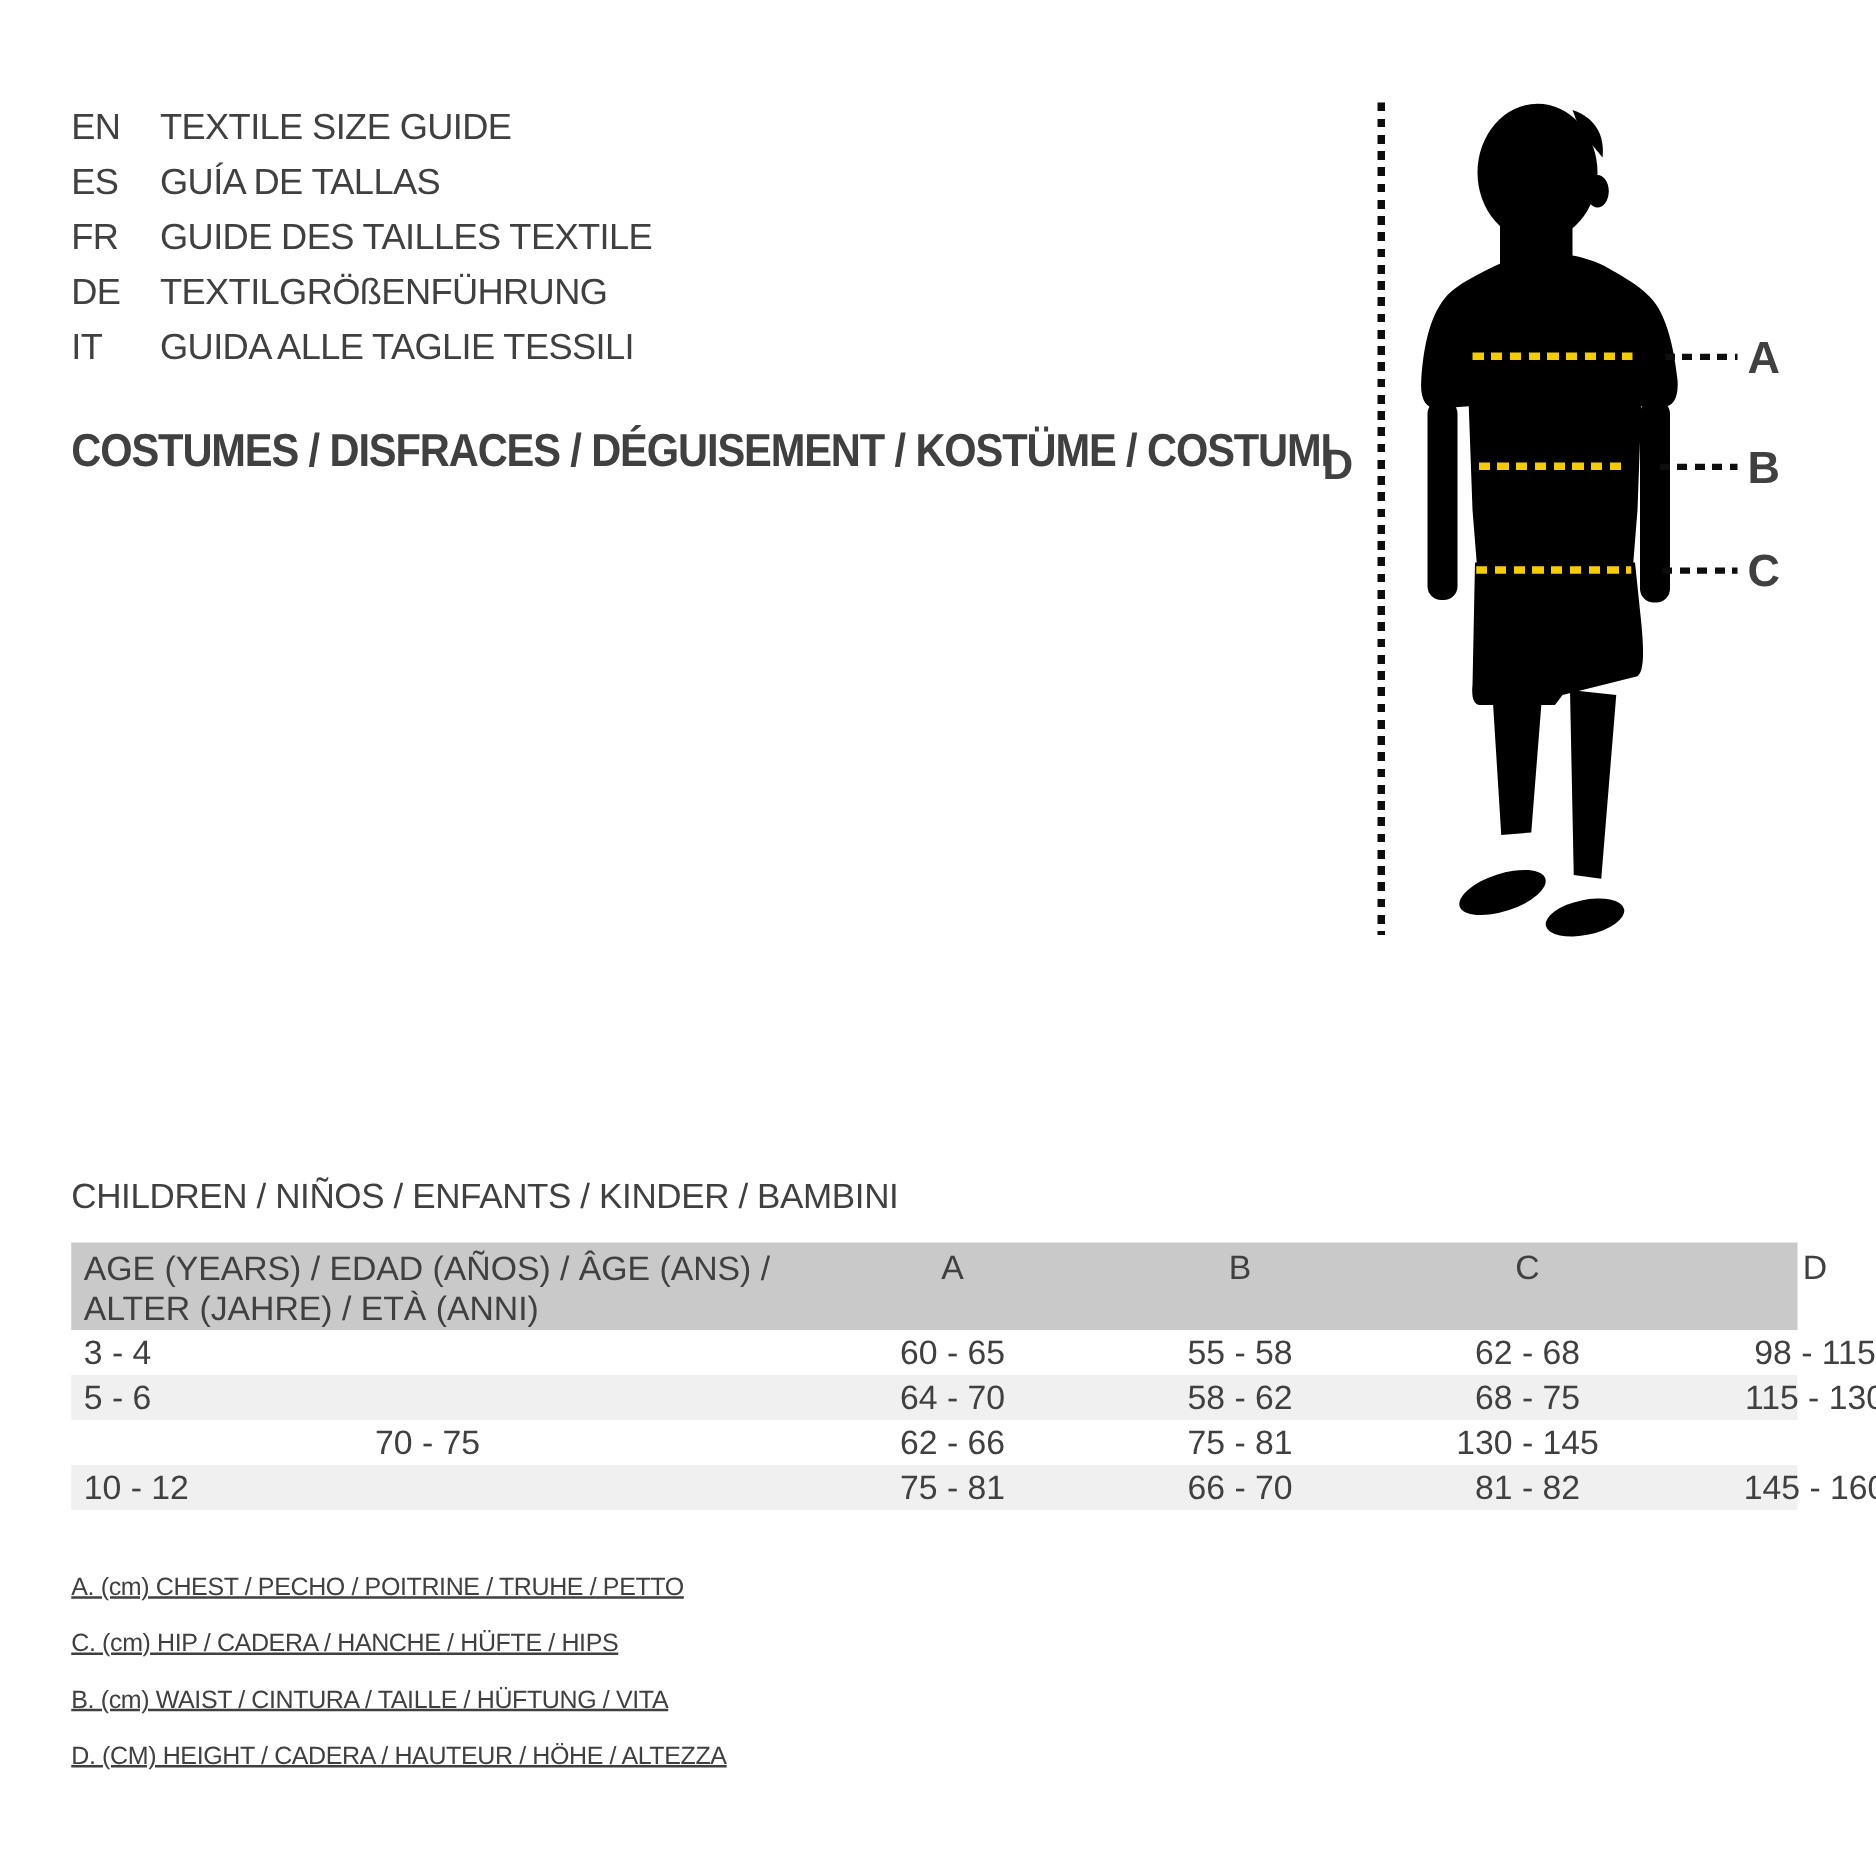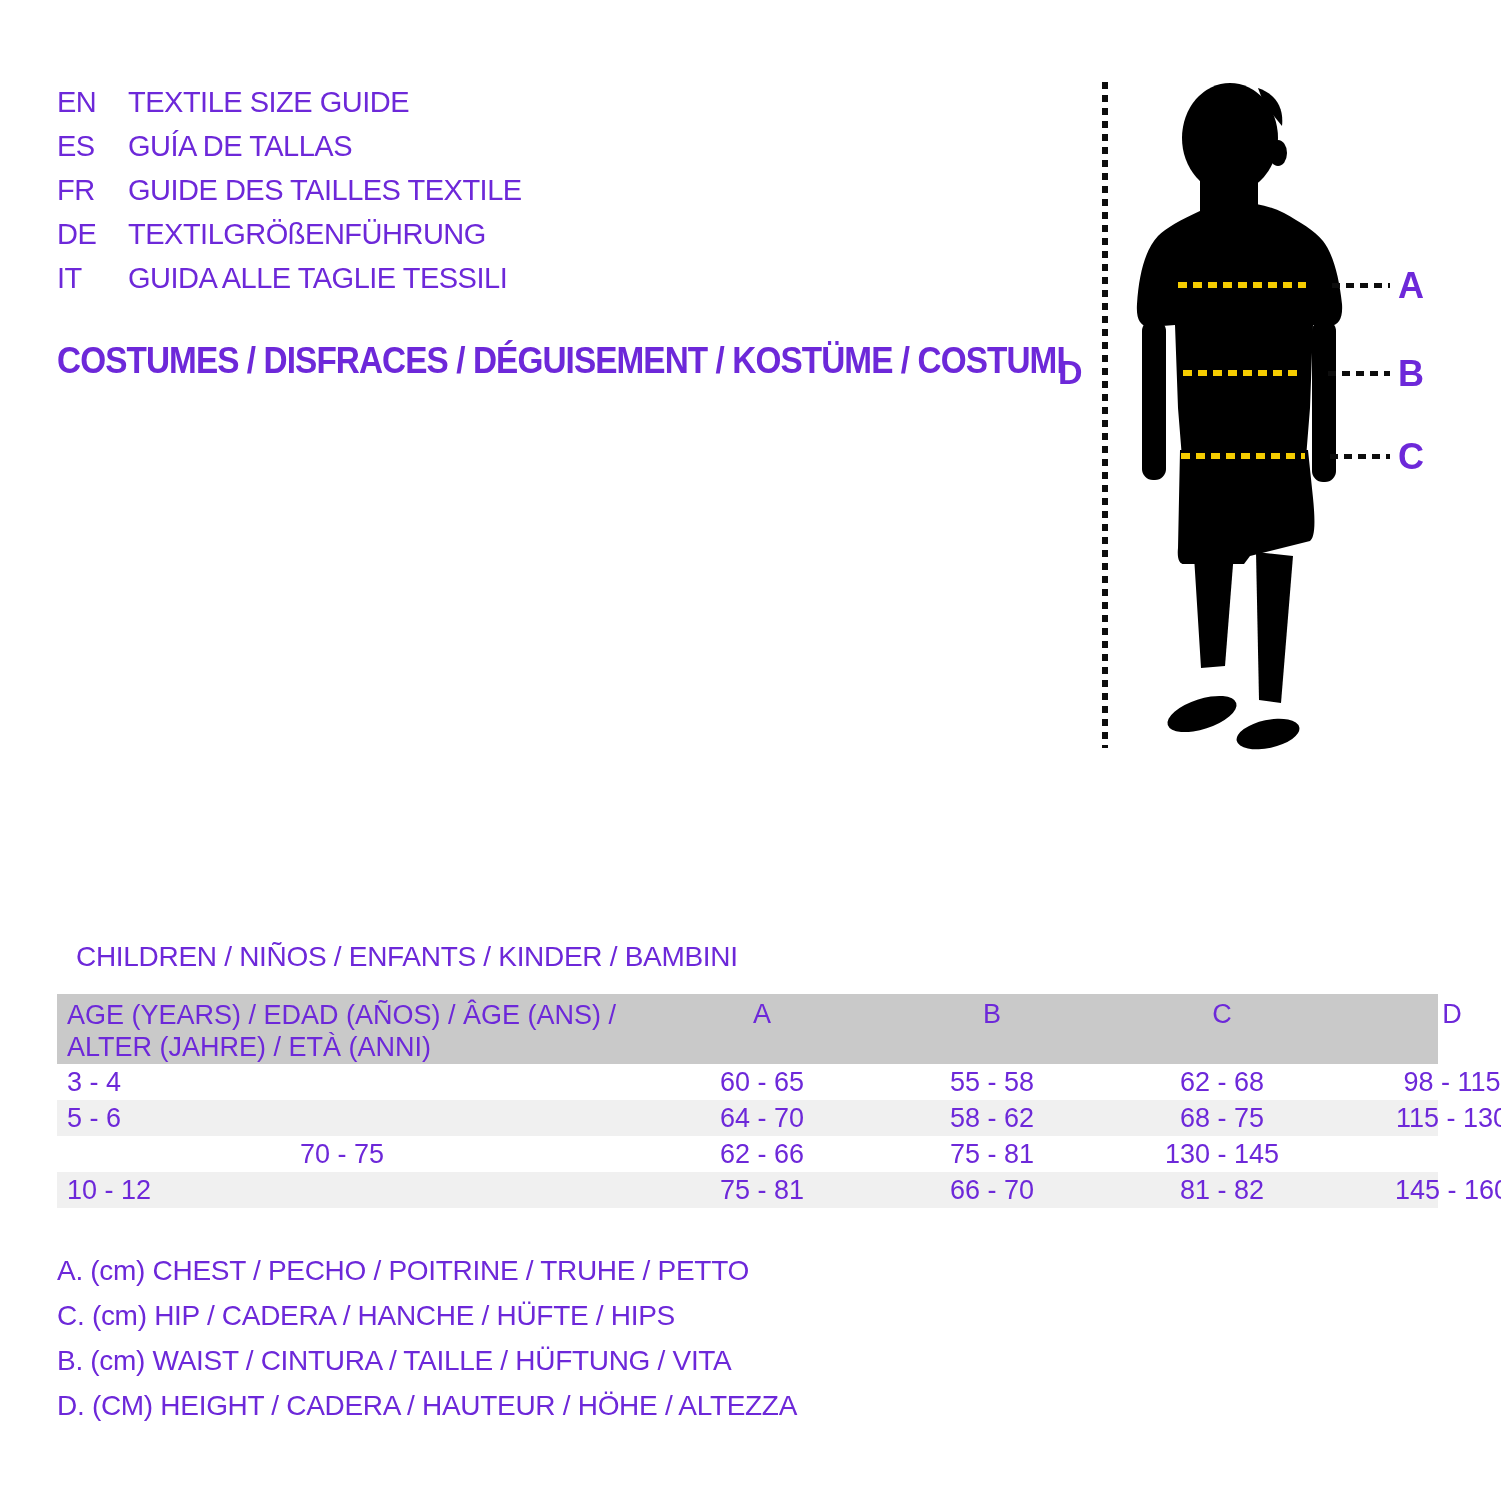--- a/index.html
+++ b/index.html
@@ -3,21 +3,21 @@
 <meta charset="utf-8">
 <style>
   * { margin: 0; padding: 0; box-sizing: border-box; }
   html, body { background: #ffffff; }
   .page {
     position: relative;
     width: 1501px;
     height: 1500px;
     background: #ffffff;
     font-family: "Liberation Sans", sans-serif;
-    color: #6d28d9;
+    color: #404040;
     overflow: hidden;
   }
 
   
   .lang-list { position: absolute; left: 57px; top: 80px; }
   .lang-row { display: flex; line-height: 44px; font-size: 29px; letter-spacing: -0.5px; }
   .lang-code { width: 71px; flex: 0 0 71px; }
   .lang-title { white-space: nowrap; }
 
   
@@ -48,37 +48,37 @@
   .k-a { left: 1332px; top: 283px; width: 58px; }
   .k-b { left: 1328px; top: 371px; width: 62px; }
   .k-c { left: 1330px; top: 454px; width: 60px; }
   .measure-label { position: absolute; font-size: 36px; font-weight: 700; line-height: 40px; }
   .lab-a { left: 1398px; top: 266px; }
   .lab-b { left: 1398px; top: 354px; }
   .lab-c { left: 1398px; top: 437px; }
   .lab-d { left: 1058px; top: 352px; font-size: 34px; }
 
   
-  .section-title { position: absolute; left: 57px; top: 941px; font-size: 28px; letter-spacing: -0.3px; white-space: nowrap; margin-left: 19px; }
+  .section-title { position: absolute; left: 57px; top: 941px; font-size: 28px; letter-spacing: -0.3px; white-space: nowrap; }
 
   
   .size-table { position: absolute; left: 57px; top: 994px; width: 1381px; font-size: 27px; }
   .t-grid { display: grid; grid-template-columns: 570px 190px 190px 190px 190px 51px; gap: 40px; }
   .t-head { background: #C9C9C9; height: 70px; }
   .t-head .cell { padding-top: 5px; }
   .t-head .age-cell { padding-left: 10px; line-height: 32px; }
   .col-letter { text-align: center; }
   .t-row { height: 36px; line-height: 36px; }
   .t-row .age-cell { padding-left: 10px; }
   .t-row .val { text-align: center; }
   .t-row.alt { background: #F0F0F0; }
 
   
   .legend { position: absolute; left: 57px; top: 1248px; }
-  .legend-line { font-size: 28px; line-height: 45px; letter-spacing: -0.3px; white-space: nowrap; }
+  .legend-line { font-size: 20px; line-height: 45px; letter-spacing: -0.3px; white-space: nowrap; text-decoration: underline; }
 </style>
 </head>
 <body>
 
 <div class="page">
 
   <div class="lang-list">
     <div class="lang-row">
       <span class="lang-code">EN</span>
       <span class="lang-title">TEXTILE SIZE GUIDE</span>

